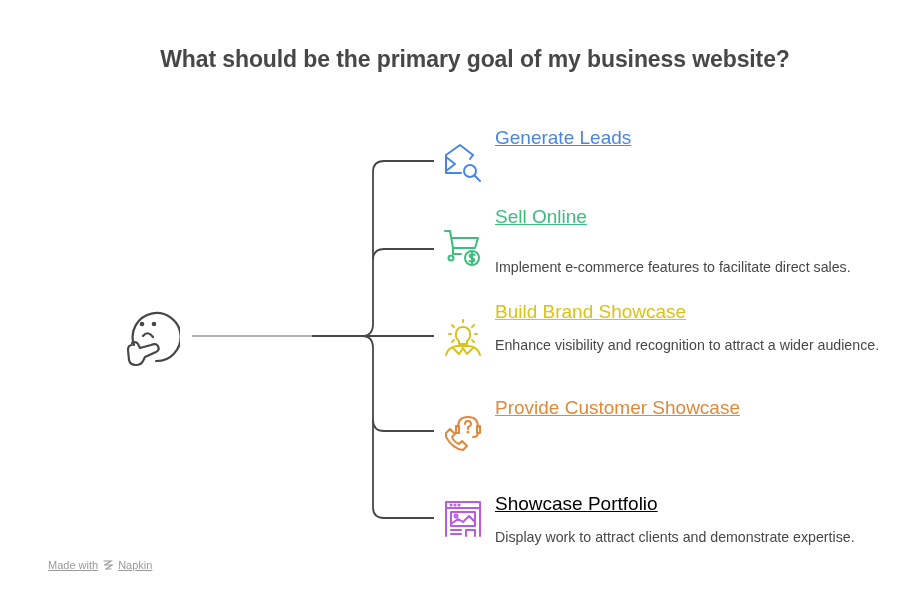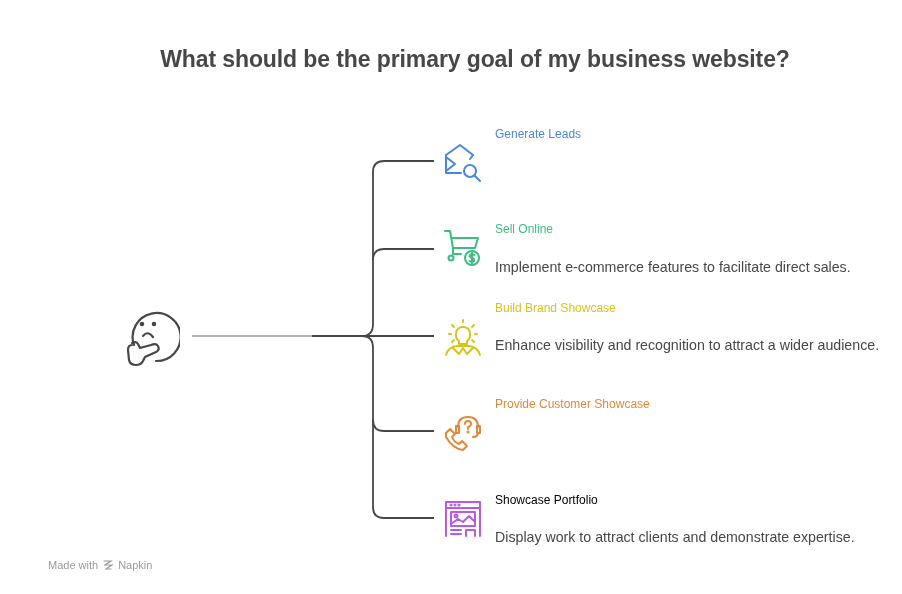--- a/index.html
+++ b/index.html
@@ -14,30 +14,30 @@
       position: absolute; left: 0; top: 46px; width: 902px;
       text-align: center;
       font-size: 23px; font-weight: bold; color: #474747;
       letter-spacing: -0.1px;
     }
     svg.connectors { position: absolute; left: 0; top: 0; }
     .thinker { position: absolute; left: 100px; top: 305px; width: 56px; height: 62px; }
     .item-icon { position: absolute; width: 40px; height: 40px; }
     .item-title {
       position: absolute; left: 471px;
-      font-size: 12px; white-space: nowrap;
+      font-size: 19px; white-space: nowrap; text-decoration: underline;
     }
     .item-desc {
       position: absolute; left: 471px; width: 400px;
       font-size: 14.2px; line-height: 18px; color: #474747;
     }
     .footer {
       position: absolute; left: 24px; top: 559px;
       font-size: 11px; color: #9a9a9a;
-      display: flex; align-items: center; gap: 4px;
+      display: flex; align-items: center; gap: 4px; text-decoration: underline;
     }
     .footer svg { width: 12px; height: 12px; }
   </style>
 </head>
 <body>
 
 <div class="canvas">
 
   <div class="title">What should be the primary goal of my business website?</div>
 
@@ -77,21 +77,21 @@
   <svg class="item-icon" style="left:419px;top:228px;" viewBox="0 0 40 40">
     <g fill="none" stroke="#3cbd7e" stroke-width="2" stroke-linecap="round" stroke-linejoin="round">
       <path d="M2 3 L7 3 L10 20 L32 20 L35 10 L9 10"></path>
       <path d="M10 20 L10 26 L18 26"></path>
       <circle cx="8" cy="30" r="2.5"></circle>
       <circle cx="29" cy="30" r="7"></circle>
       <path d="M31.5 27 Q29 25.5 27 27 Q26 29 29 30 Q32 31 31 33 Q29 34.5 26.5 33"></path>
       <path d="M29 24.5 L29 35.5"></path>
     </g>
   </svg>
-  <div class="item-title" style="top:222px;color:#3cbd7e;">Sell Online</div>
+  <div class="item-title" style="top:206px;color:#3cbd7e;">Sell Online</div>
   <div class="item-desc" style="top:258px;">Implement e-commerce features to facilitate direct sales.</div>
 
   <svg class="item-icon" style="left:419px;top:318px;" viewBox="0 0 40 40">
     <g fill="none" stroke="#d9c21a" stroke-width="2" stroke-linecap="round" stroke-linejoin="round">
       <path d="M20 2 L20 4"></path>
       <path d="M9 7 L11 9"></path>
       <path d="M31 7 L29 9"></path>
       <path d="M6 16 L8 16"></path>
       <path d="M32 16 L34 16"></path>
       <path d="M9 24 L11 22"></path>

